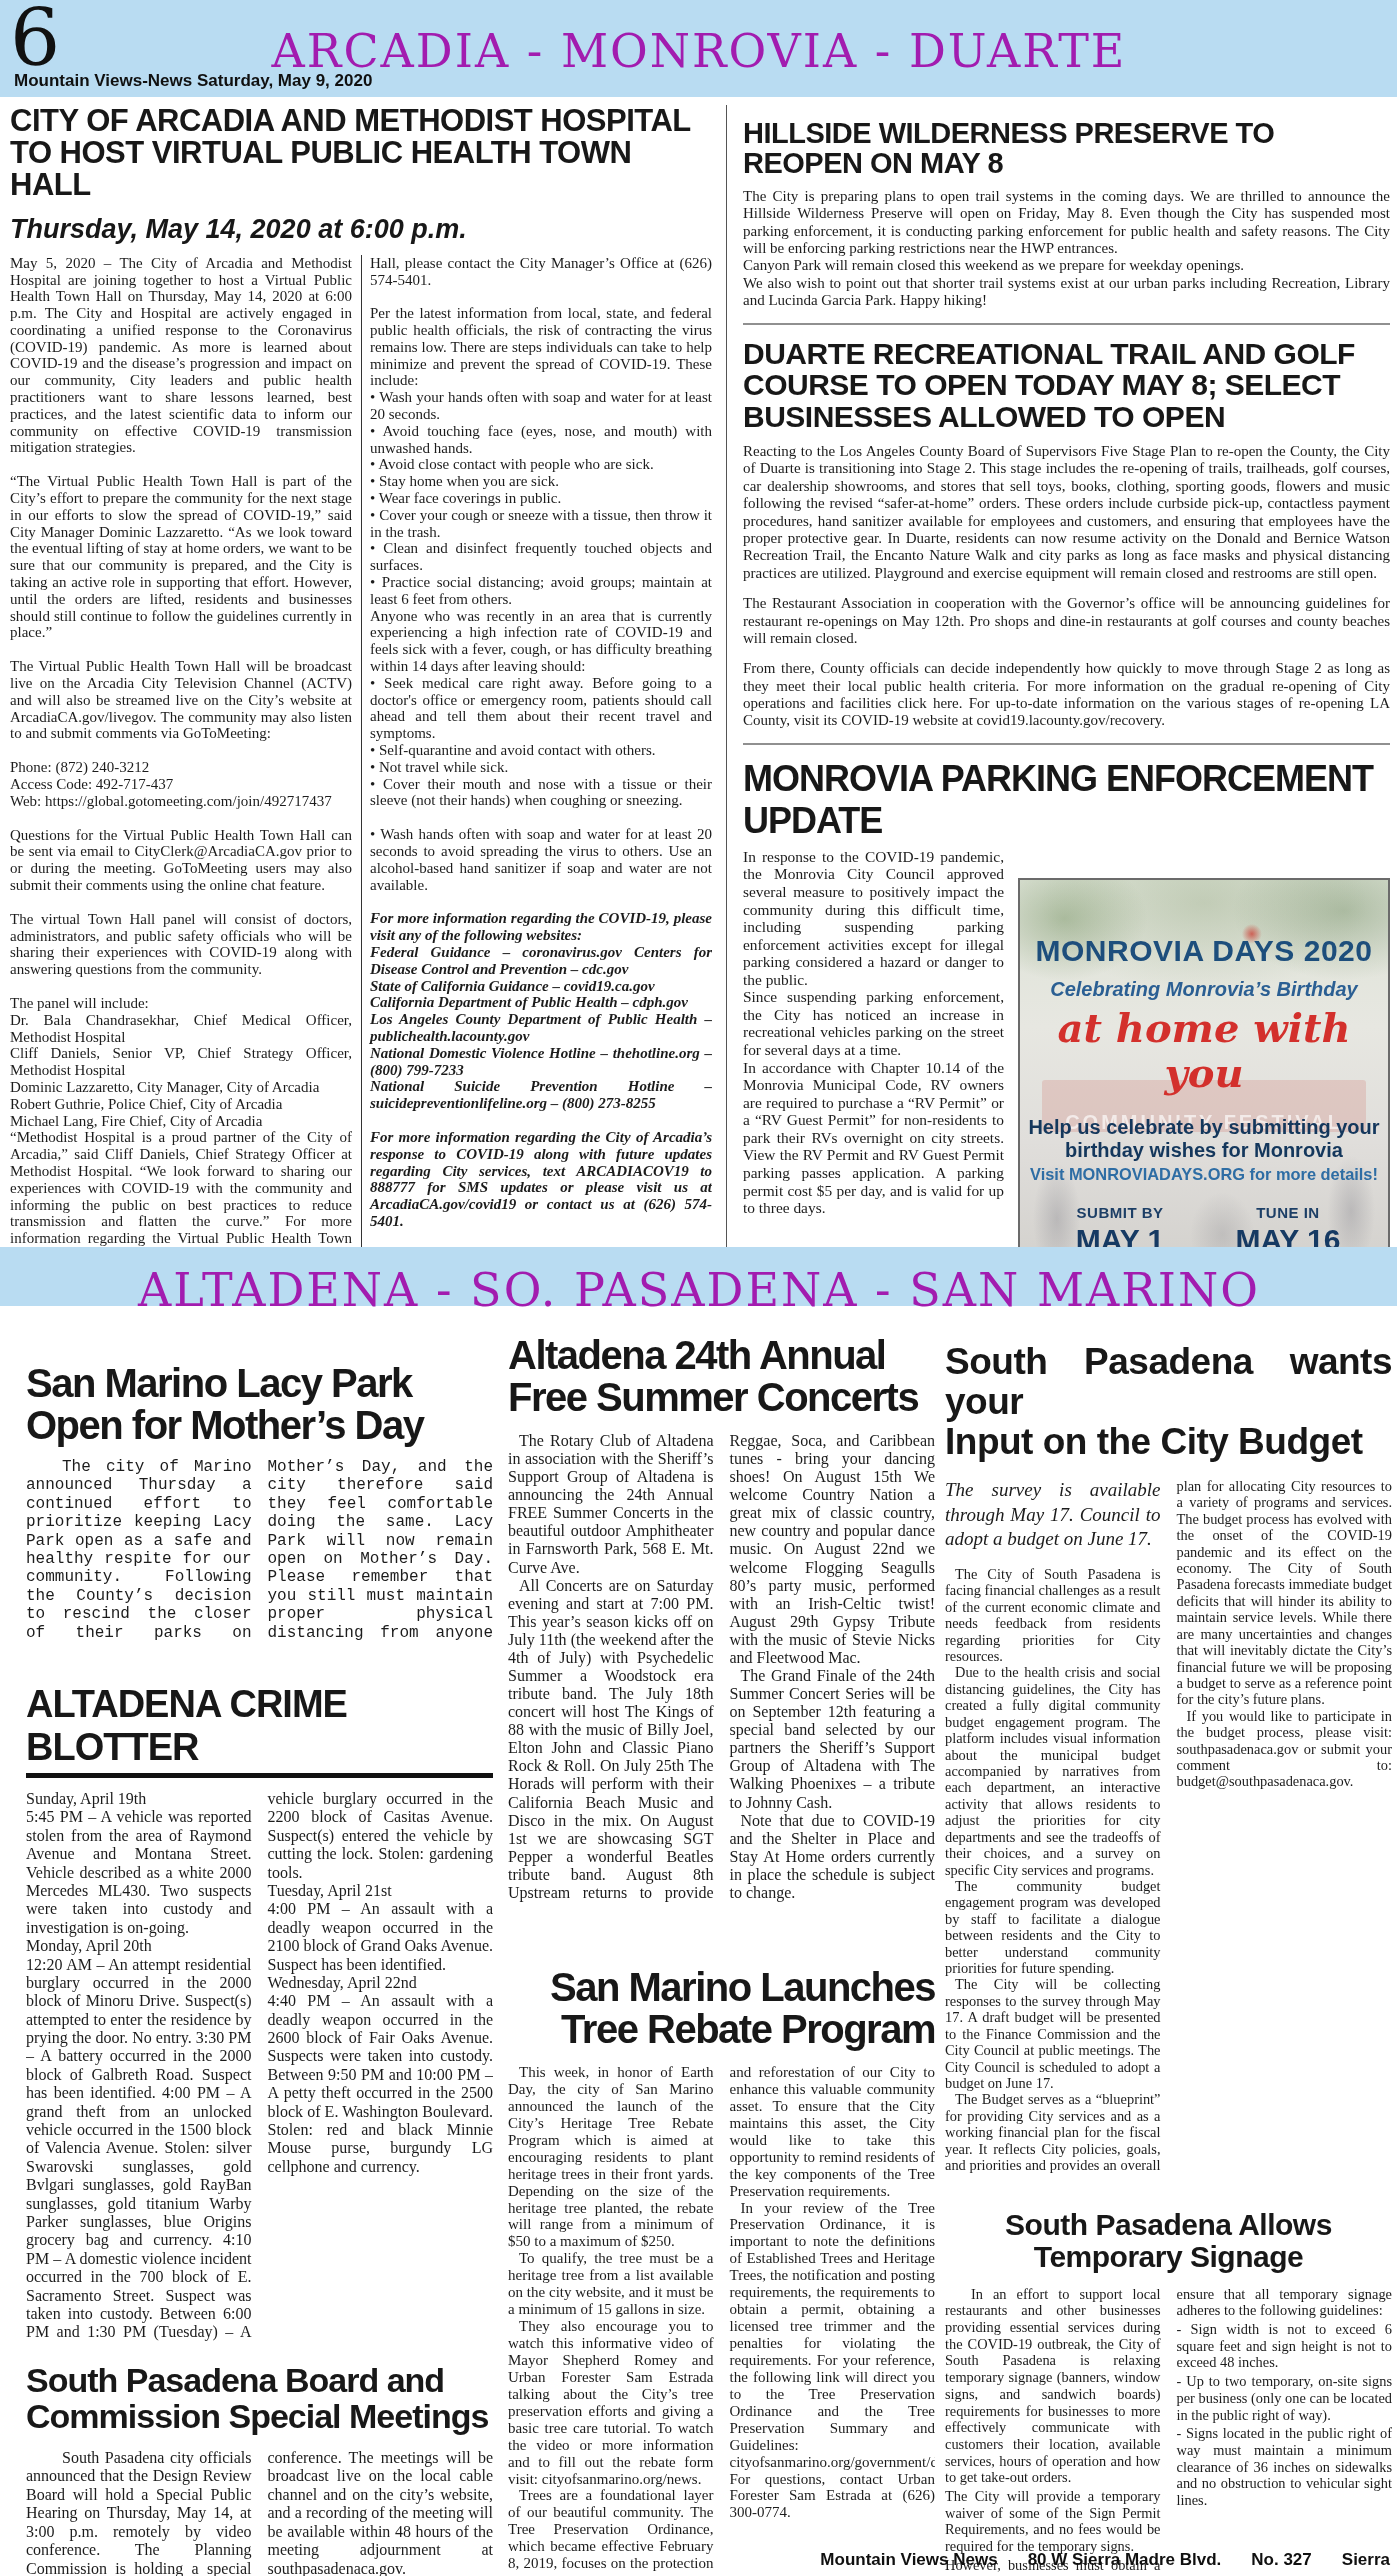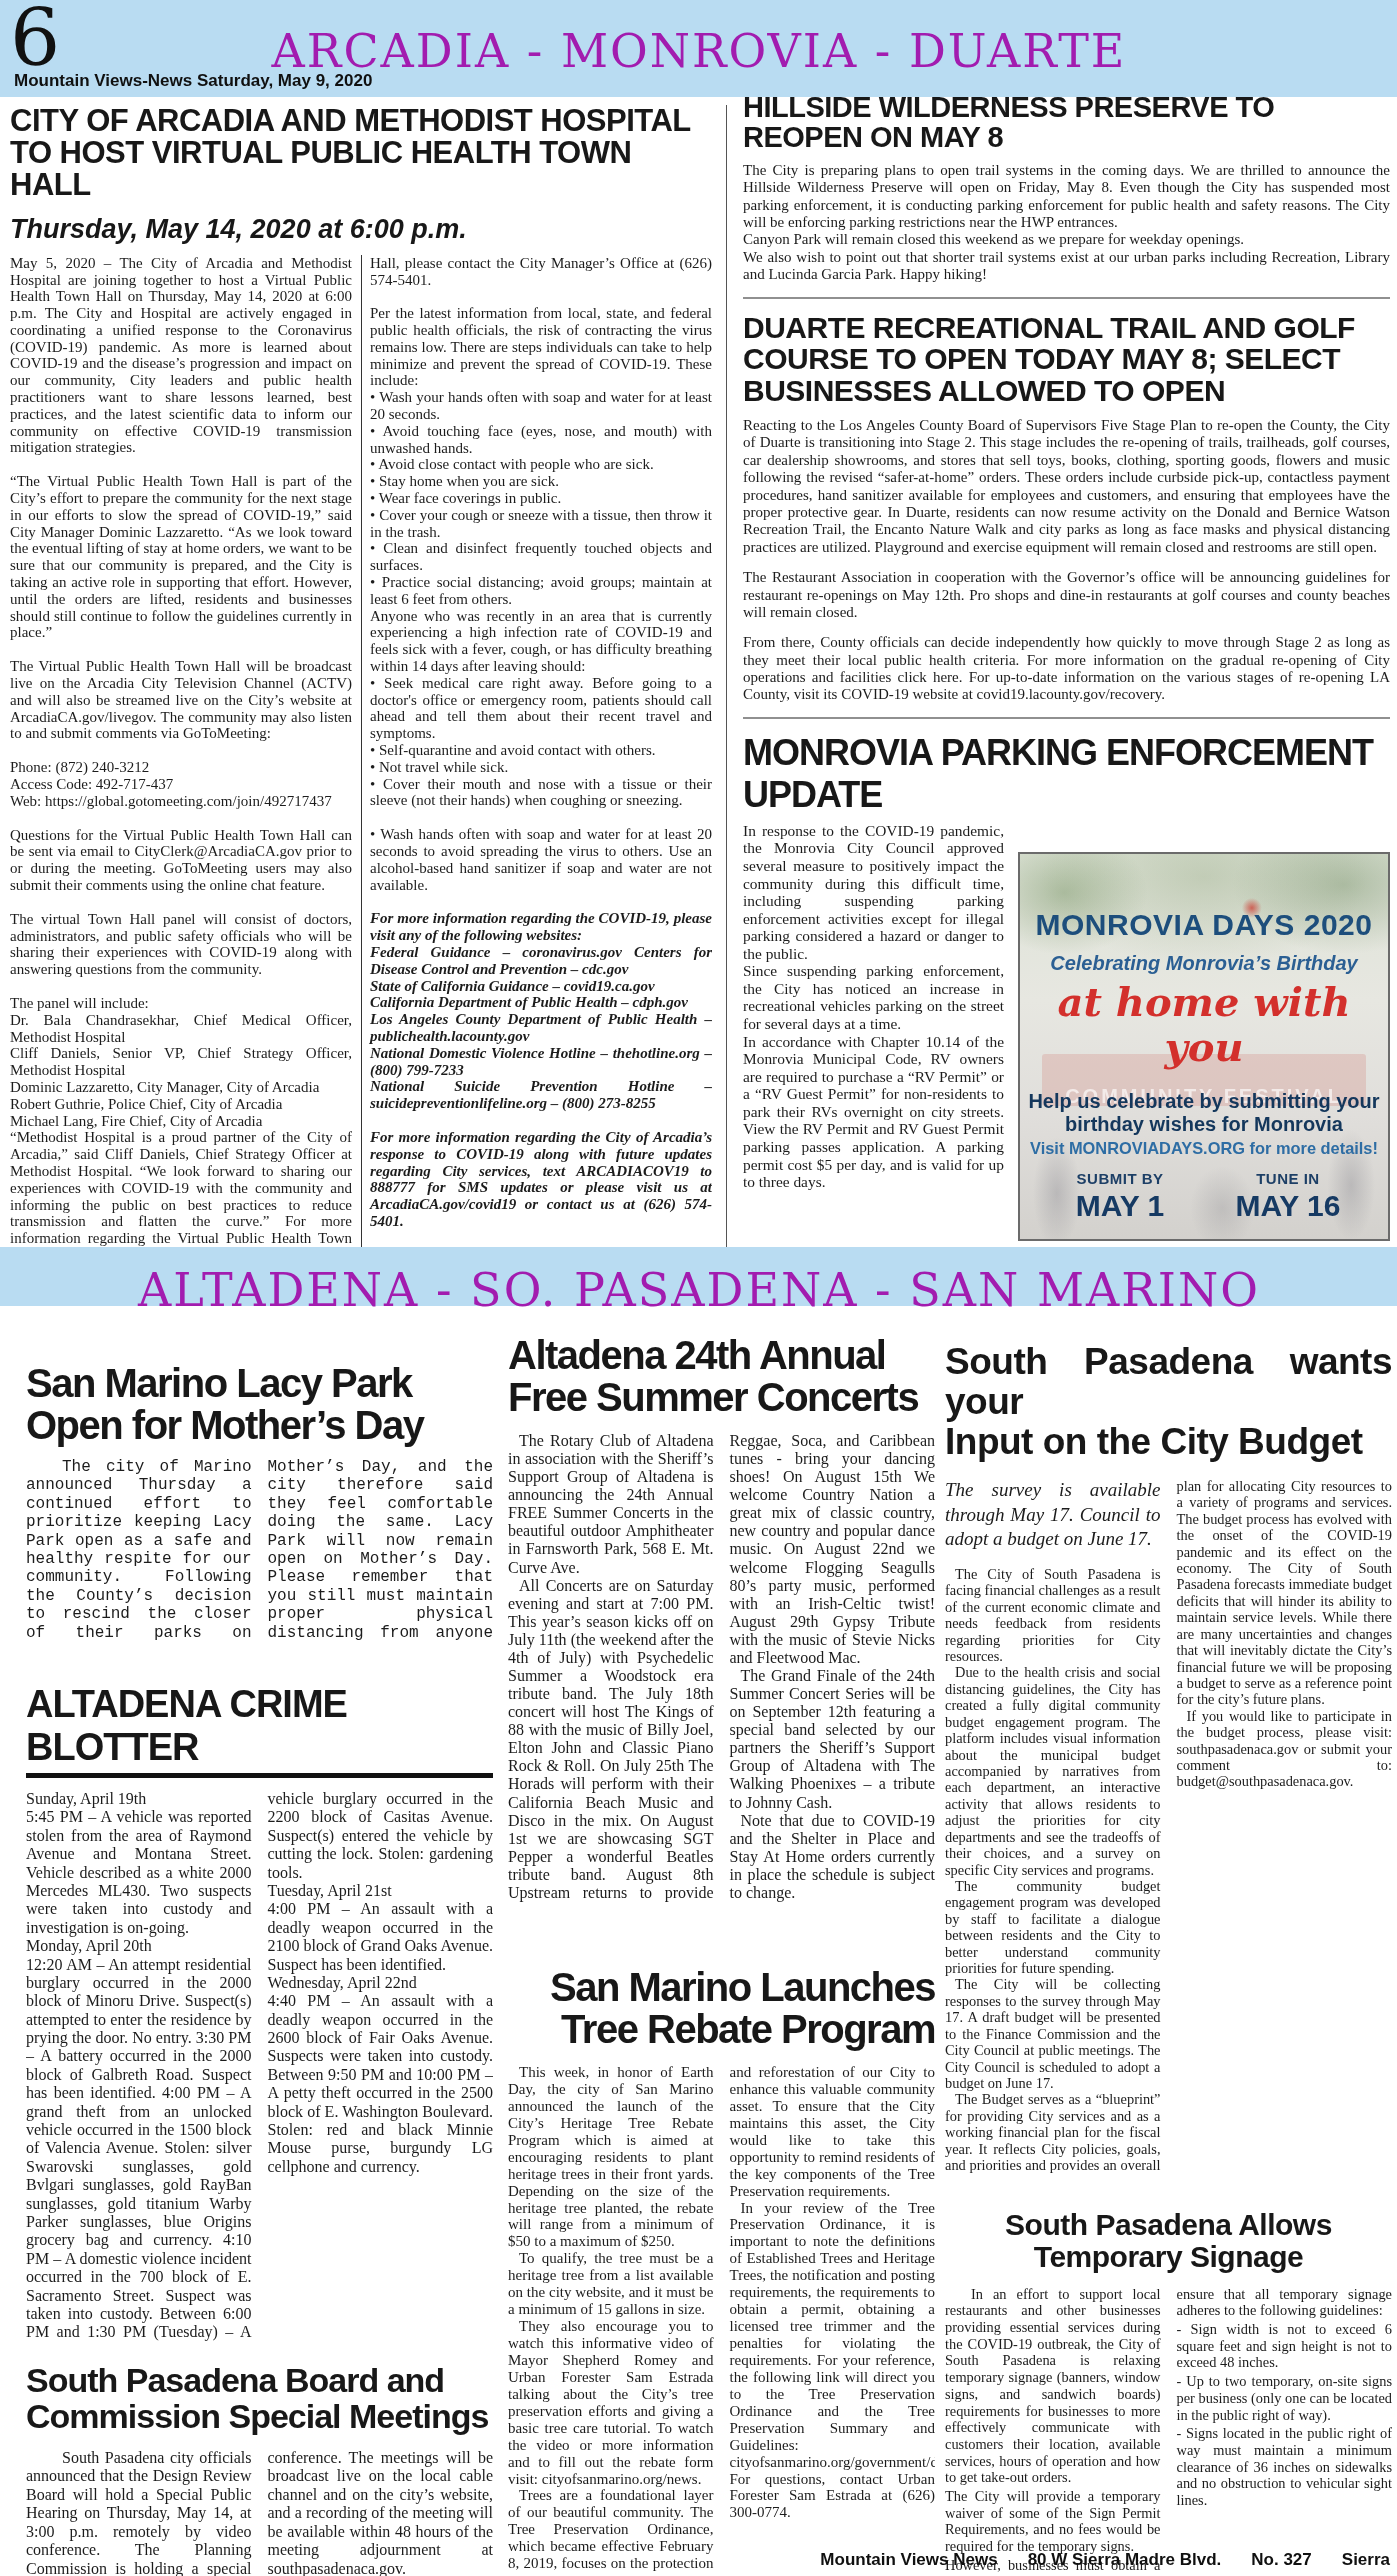--- a/index.html
+++ b/index.html
@@ -44,21 +44,21 @@
     font-family:"Liberation Sans", sans-serif; font-weight:700; font-style:italic;
     font-size:27px; margin:12px 0 10px 0;
   }
   .a1-body {
     height:1003px; overflow:hidden;
     columns:2; column-gap:18px; column-rule:1px solid #333; column-fill:auto;
     font-size:15px; line-height:1.12;
   }
 
   
-  .top-right { position:absolute; left:743px; top:92px; width:647px; }
+  .top-right { position:absolute; left:743px; top:118px; width:647px; }
   .hrule { border-top:2px solid #909090; margin:13px 0; }
   .h-hillside { font-size:29px; line-height:1.05; letter-spacing:-0.5px; }
   .hillside-body { margin-top:9px; font-size:15px; line-height:1.16; }
   .h-duarte { font-size:30px; line-height:1.06; letter-spacing:-0.5px; margin-right:30px; }
   .duarte-body { margin-top:10px; font-size:15px; line-height:1.16; }
   .duarte-body p { margin-bottom:13px; }
   .h-monrovia { font-size:36px; letter-spacing:-1px; margin:2px 0 6px 0; }
   .mon-body { font-size:15.4px; line-height:1.14; }
   .mon-body p { margin:0; }
 
@@ -86,21 +86,21 @@
     color:rgba(255,255,255,.65); font-weight:bold; font-size:20px; letter-spacing:3px;
   }
   .promo-title { position:relative; margin-top:54px; font-size:30px; font-weight:800; letter-spacing:0.5px; color:#1d4e7c; }
   .promo-sub { position:relative; margin-top:10px; font-size:20px; font-weight:bold; font-style:italic; color:#2b5f93; }
   .promo-script {
     position:relative; margin-top:4px; font-family:"DejaVu Serif", serif;
     font-style:italic; font-weight:bold; font-size:40px; color:#d3302c;
   }
   .promo-cta { position:relative; margin-top:20px; font-size:20px; font-weight:bold; line-height:1.15; color:#14375c; }
   .promo-visit { position:relative; margin-top:3px; font-size:16.4px; font-weight:bold; color:#2e6da4; }
-  .promo-dates { position:relative; margin-top:12px; display:flex; align-items:flex-end; justify-content:center; }
+  .promo-dates { position:relative; margin-top:20px; display:flex; align-items:flex-end; justify-content:center; }
   .pd-cell { width:44%; }
   .pd-div { width:2px; background:#cc2424; margin:0 2px; }
   .pd-label { font-size:15px; font-weight:bold; color:#1d3f66; letter-spacing:0.5px; }
   .pd-big { font-size:30px; font-weight:800; color:#163a63; margin-top:2px; }
 
   
   .colA { position:absolute; left:26px;  top:1362px; width:467px; }
   .colB { position:absolute; left:508px; top:1334px; width:427px; }
   .colC { position:absolute; left:945px; top:1342px; width:447px; }
   .cols2 { columns:2; column-gap:16px; column-fill:auto; overflow:hidden; }

